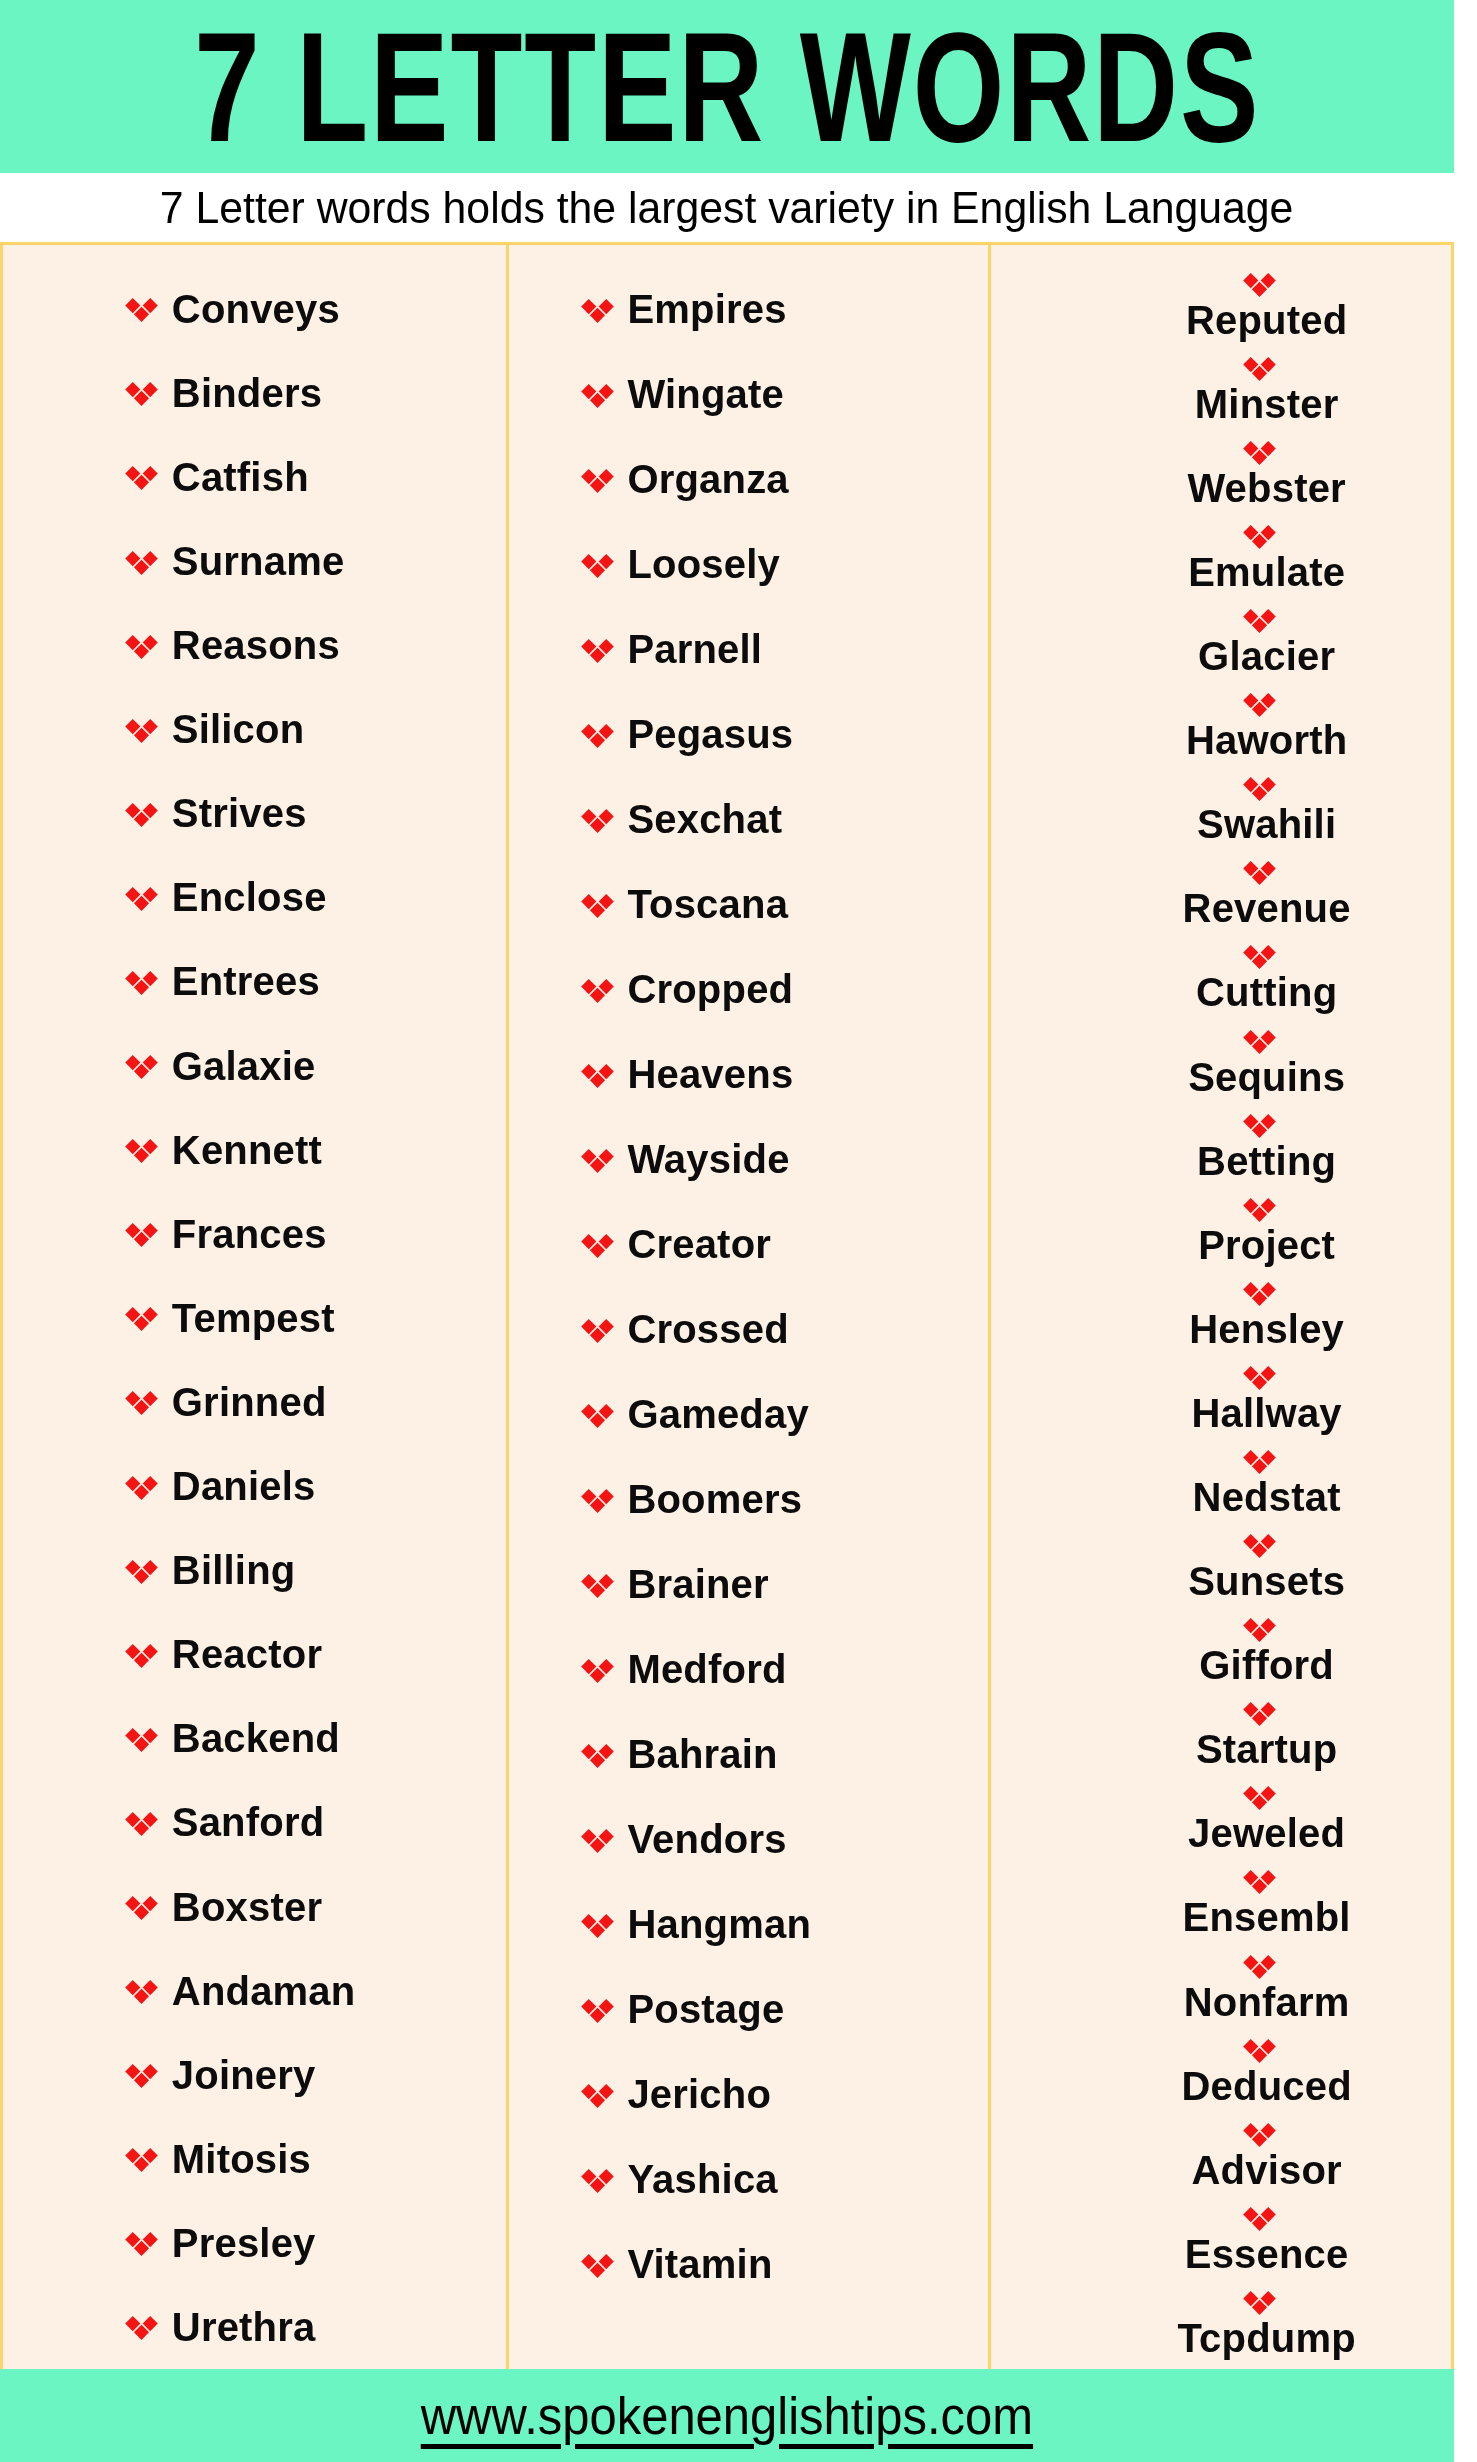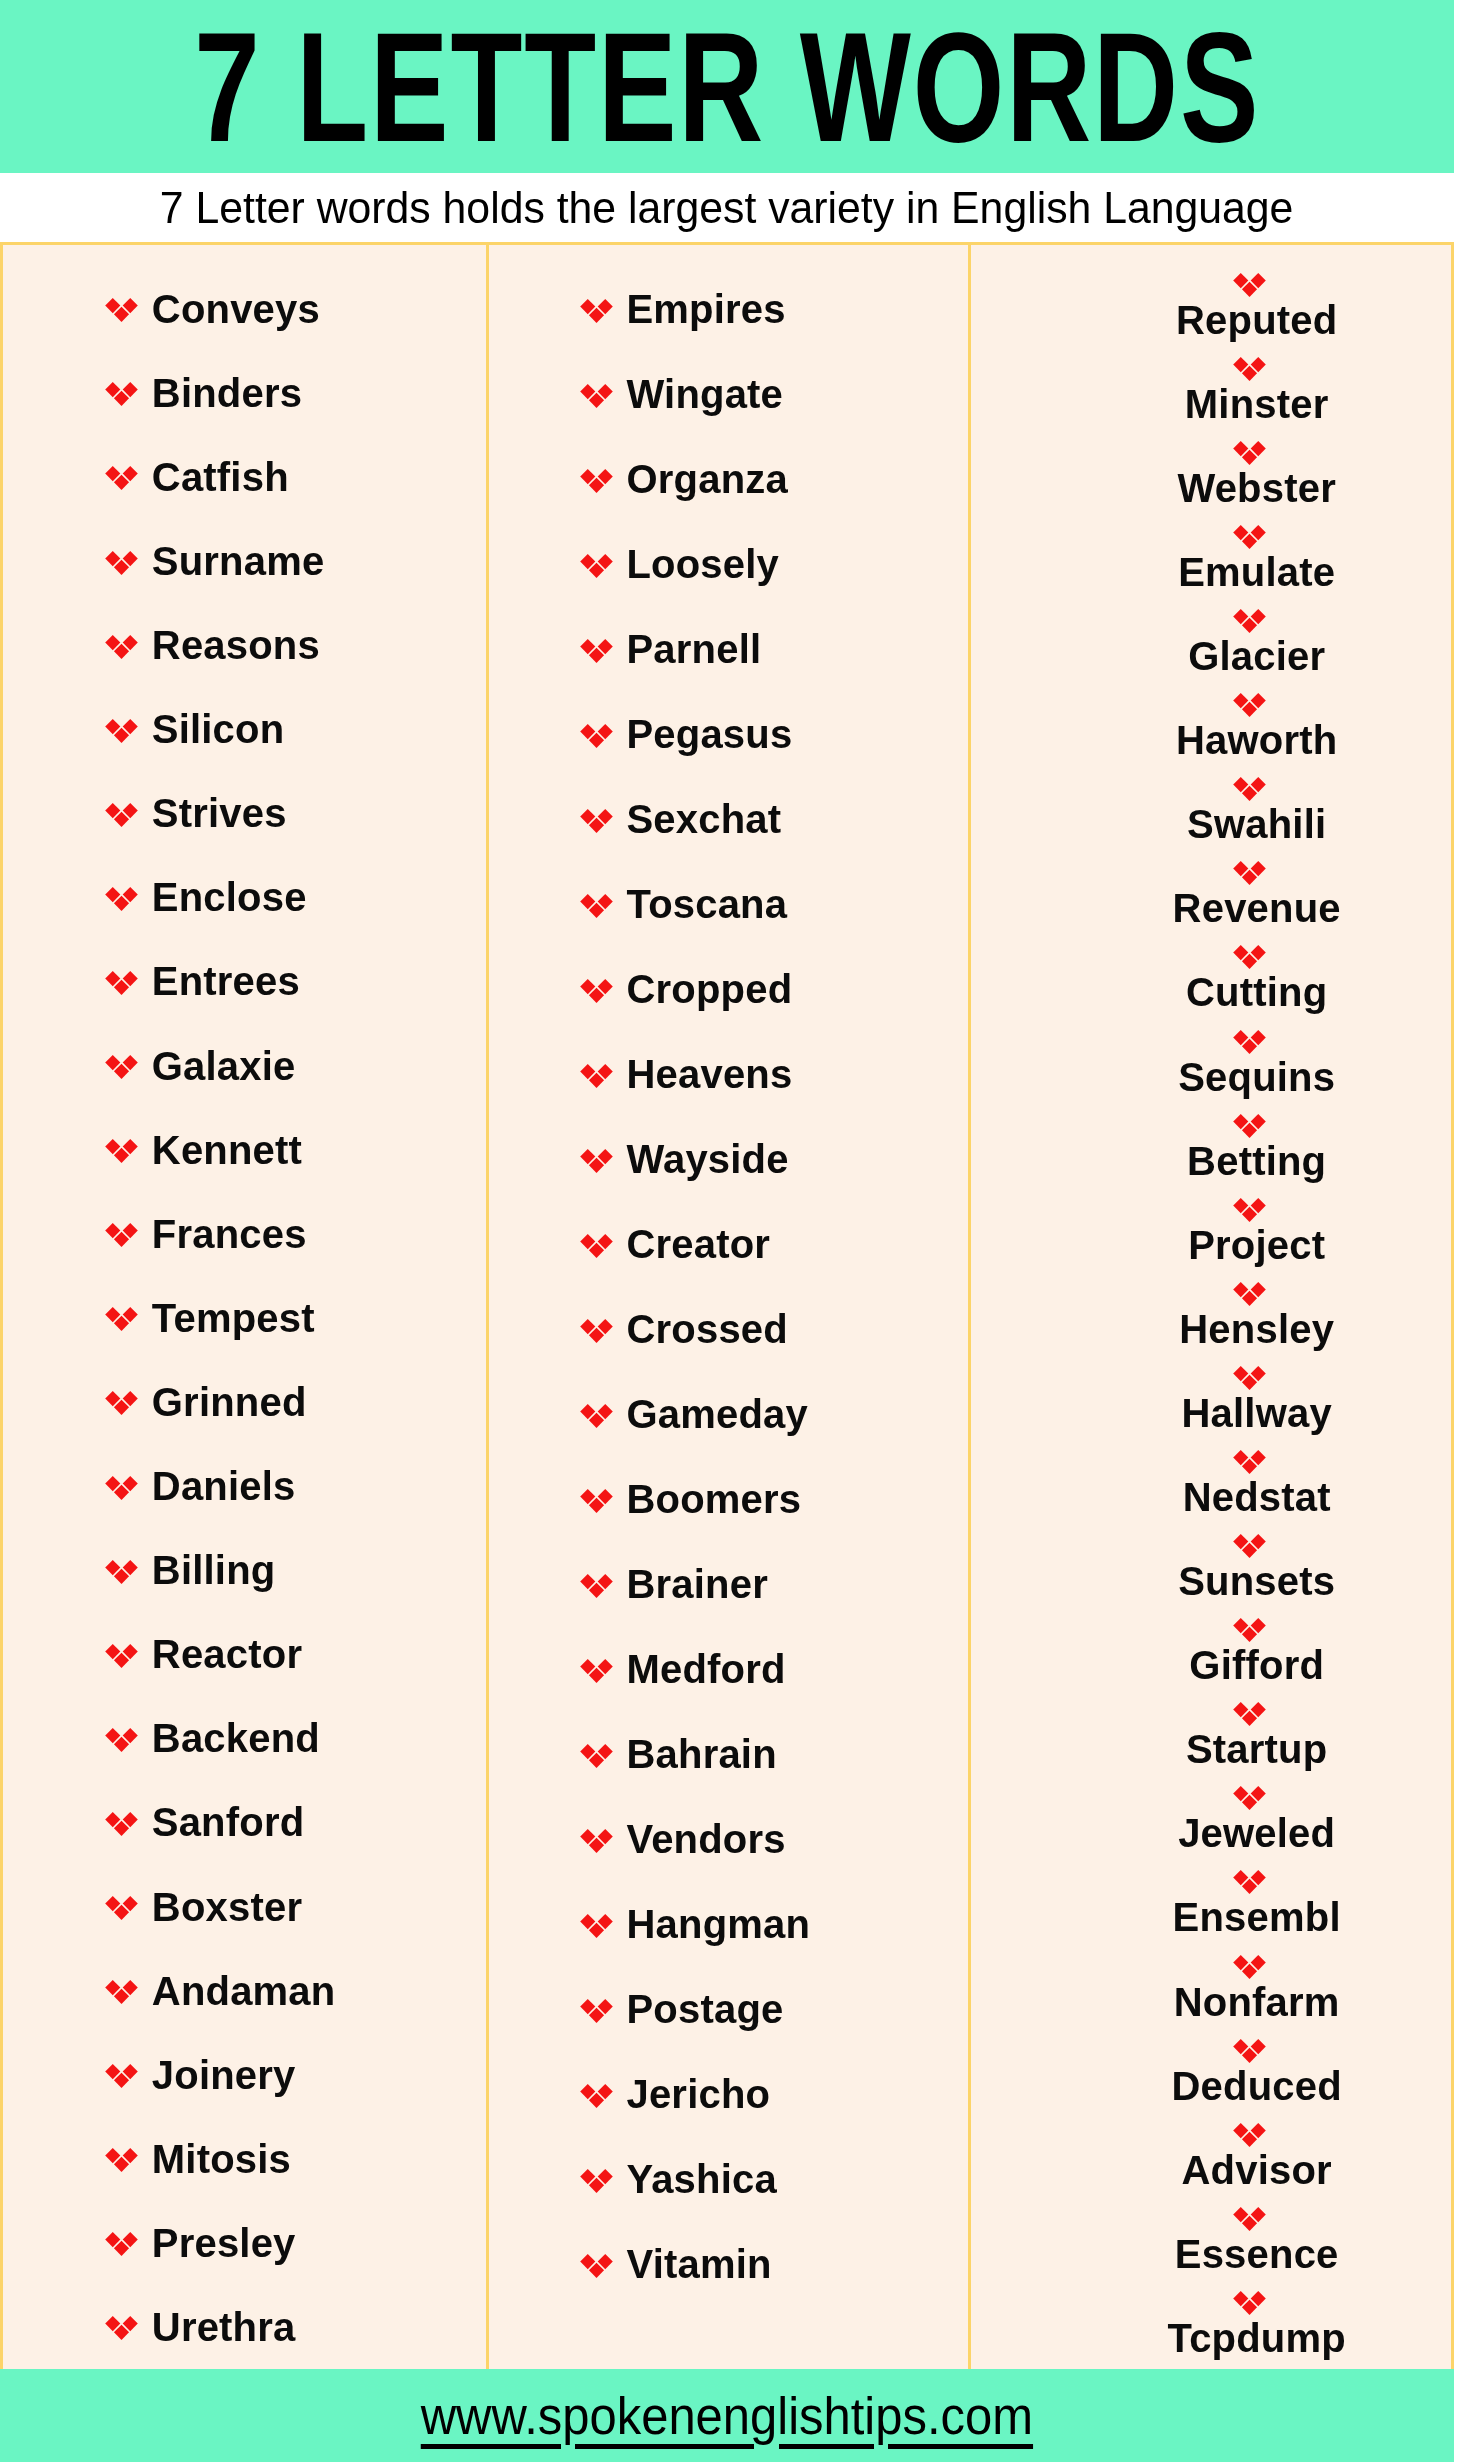--- a/index.html
+++ b/index.html
@@ -73,32 +73,33 @@
     flex-direction: row;
     overflow: hidden;
   }
   .word-column {
     flex: 1 1 33.3333%;
     box-sizing: border-box;
     padding: 21.7px 0 0 0;
     display: flex;
     flex-direction: column;
     position: relative;
+    margin-left: 20px;
   }
   .word-column.divided {
     border-left: 3px solid #fcd469;
   }
   .word-item {
     display: flex;
     align-items: center;
     height: 85px;
     padding-left: 102px;
     box-sizing: border-box;
   }
-  .col-2 .word-item { padding-left: 91px; }
+  .col-2 .word-item { padding-left: 72px; }
   .col-3 .word-item { padding-left: 91px; flex-direction: column; }
 
   .bullet-icon {
     display: inline-block;
     width: 33px;
     height: 33px;
     margin-right: 13.8px;
     flex: 0 0 auto;
     position: relative;
     top: 1px;

